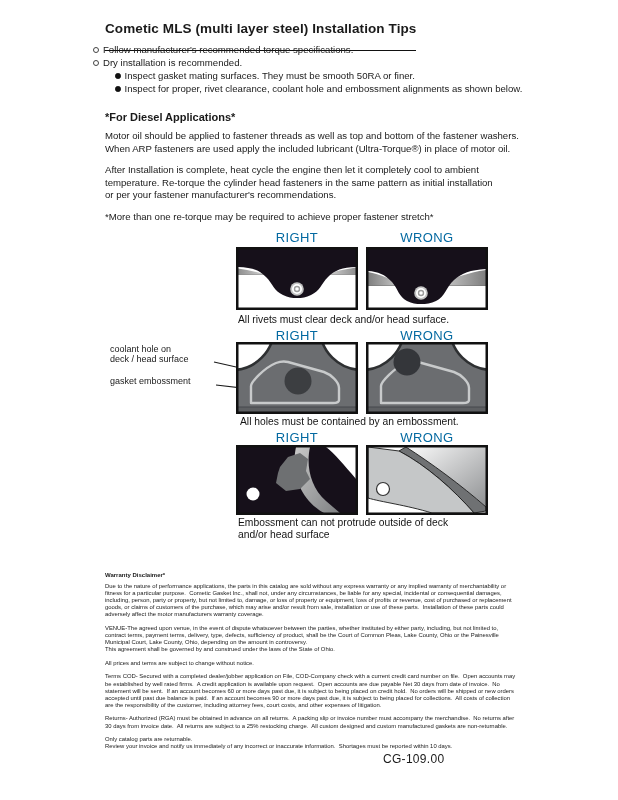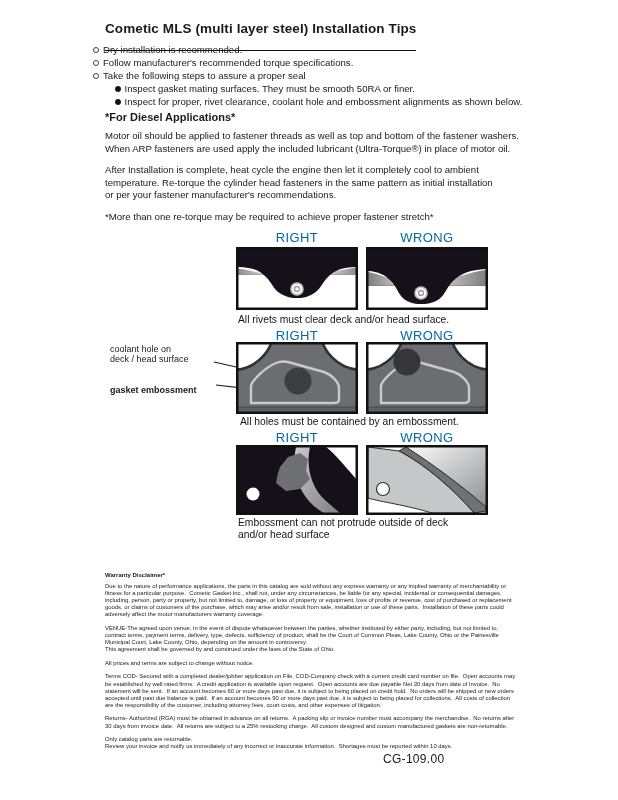--- a/index.html
+++ b/index.html
@@ -37,29 +37,25 @@
 </head>
 <body>
 
 <div id="page">
 
   <div class="abs" id="title">Cometic MLS (multi layer steel) Installation Tips</div>
 
   <div class="abs" id="tips">
     <div class="bullet">
       <span class="bmark"></span>
+      <span>Follow manufacturer's recommended torque specifications.</span>
+    </div>
+    <div class="bullet">
+      <span class="bmark"></span>
       <span>Dry installation is recommended.</span>
-    </div>
-    <div class="bullet">
-      <span class="bmark"></span>
-      <span>Follow manufacturer's recommended torque specifications.</span>
-    </div>
-    <div class="bullet">
-      <span class="bmark"></span>
-      <span>Take the following steps to assure a proper seal</span>
     </div>
     <div class="bullet sub">
       <span class="bmark"></span>
       <span>Inspect gasket mating surfaces.  They must be smooth 50RA or finer.</span>
     </div>
     <div class="bullet sub">
       <span class="bmark"></span>
       <span>Inspect for proper, rivet clearance, coolant hole and embossment alignments as shown below.</span>
     </div>
   </div>
@@ -131,21 +127,21 @@
     </svg>
   </div>
 
   <div class="abs dg-caption" style="left:238px;top:314px;">All rivets must clear deck and/or head surface.</div>
 
   <div class="abs dg-header" style="left:236px;top:328px;">RIGHT</div>
   <div class="abs dg-header" style="left:366px;top:328px;">WRONG</div>
 
   <div class="abs callout" style="left:110px;top:344px;white-space:pre-wrap;">coolant hole on
 deck / head surface</div>
-  <div class="abs callout" style="left:110px;top:385px;font-weight:bold;">gasket embossment</div>
+  <div class="abs callout" style="left:110px;top:376px;">gasket embossment</div>
 
   <svg class="abs" style="left:110px;top:340px;pointer-events:none;" width="200" height="70" viewBox="0 0 200 70">
     <line x1="104" y1="22" x2="188" y2="41" stroke="#1a1a1a" stroke-width="1.1"></line>
     <line x1="106" y1="45" x2="158" y2="51" stroke="#1a1a1a" stroke-width="1.1"></line>
   </svg>
 
   <div class="abs dg-box" style="left:236px;top:342px;">
     <svg width="122" height="72" viewBox="0 0 122 72">
       <rect x="0" y="0" width="122" height="72" fill="#6b6d70"></rect>
       <circle cx="-4" cy="-14" r="42" fill="#ffffff" stroke="#2e3032" stroke-width="2.6"></circle>

